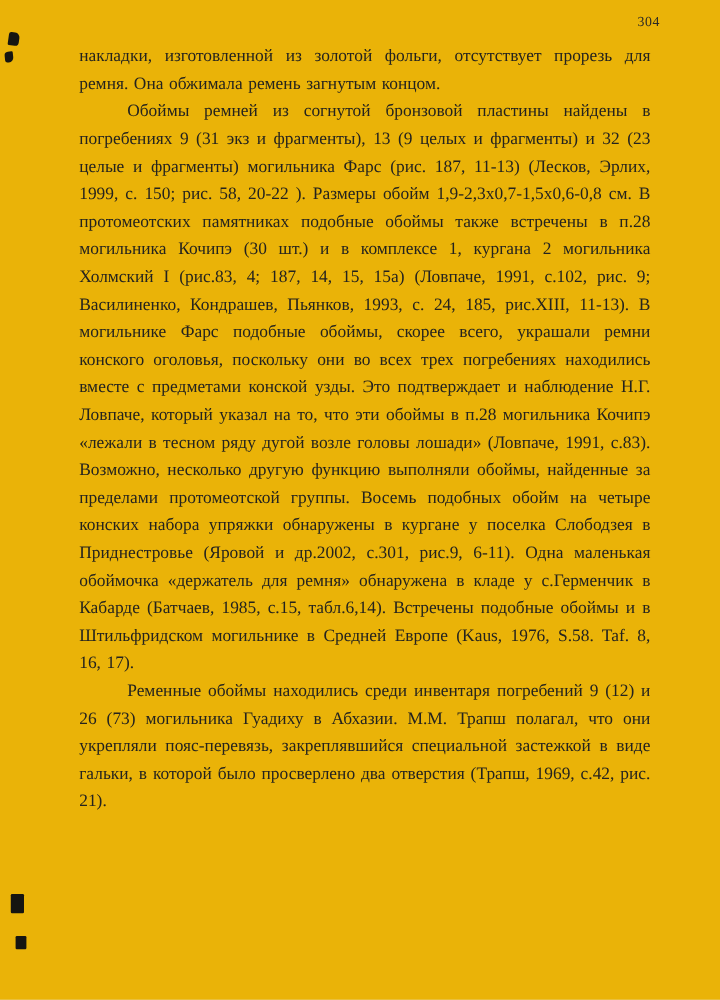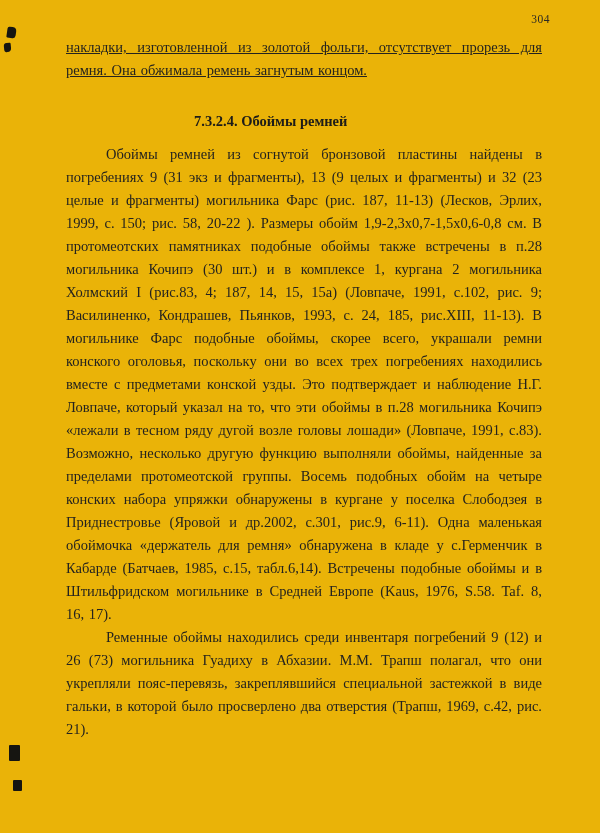--- a/index.html
+++ b/index.html
@@ -38,21 +38,20 @@
     margin: 0;
     font-size: 14.5px;
     line-height: 23px;
     text-align: justify;
     text-indent: 40px;
     word-spacing: 1px;
     color: #24231f;
   }
   .para.no-indent {
     text-indent: 0;
-    text-decoration: underline;
   }
   .heading {
     margin: 29px 0 12px 128px;
     font-size: 14.5px;
     line-height: 20px;
     font-weight: bold;
     color: #1d1c19;
   }
   
   .artifact {
@@ -94,21 +93,20 @@
 <body>
 
 <div class="page">
 
   <div class="page-number">304</div>
 
   <div class="text-block">
 
     <p class="para no-indent">накладки, изготовленной из золотой фольги,  отсутствует прорезь для ремня. Она обжимала ремень загнутым концом.</p>
 
-    <h3 class="heading">7.3.2.4.  Обоймы ремней</h3>
 
 
     <p class="para">Обоймы ремней из согнутой бронзовой пластины найдены в погребениях 9 (31 экз и фрагменты), 13 (9 целых и фрагменты) и 32 (23 целые и фрагменты) могильника Фарс (рис. 187, 11-13) (Лесков, Эрлих, 1999, с. 150; рис. 58, 20-22 ). Размеры обойм 1,9-2,3х0,7-1,5х0,6-0,8 см. В протомеотских памятниках подобные обоймы также встречены в п.28 могильника Кочипэ (30 шт.) и в комплексе 1, кургана 2 могильника Холмский I (рис.83, 4; 187, 14, 15, 15а) (Ловпаче, 1991, с.102, рис. 9; Василиненко, Кондрашев, Пьянков, 1993, с. 24, 185, рис.XIII, 11-13). В могильнике Фарс подобные обоймы, скорее всего, украшали ремни конского оголовья, поскольку они во всех трех погребениях находились вместе с предметами конской узды. Это подтверждает и наблюдение Н.Г. Ловпаче, который указал на то, что эти обоймы в п.28 могильника Кочипэ «лежали в тесном ряду дугой возле головы лошади» (Ловпаче, 1991, с.83). Возможно, несколько другую функцию выполняли обоймы, найденные за пределами протомеотской группы. Восемь подобных обойм на четыре конских набора упряжки обнаружены в кургане у поселка Слободзея в Приднестровье (Яровой и др.2002, с.301, рис.9, 6-11). Одна маленькая обоймочка «держатель для ремня» обнаружена в кладе у с.Герменчик в Кабарде (Батчаев, 1985, с.15, табл.6,14). Встречены подобные обоймы и в Штильфридском могильнике в Средней Европе (Kaus, 1976, S.58. Taf. 8, 16, 17).</p>
 
     <p class="para">Ременные обоймы находились среди инвентаря погребений 9 (12) и 26 (73) могильника Гуадиху в Абхазии. М.М. Трапш полагал, что они укрепляли пояс-перевязь, закреплявшийся специальной застежкой в виде гальки, в которой было просверлено два отверстия (Трапш, 1969, с.42, рис. 21).</p>
 
   </div>
 
   <div class="artifact artifact-top-1"></div>
   <div class="artifact artifact-top-2"></div>

